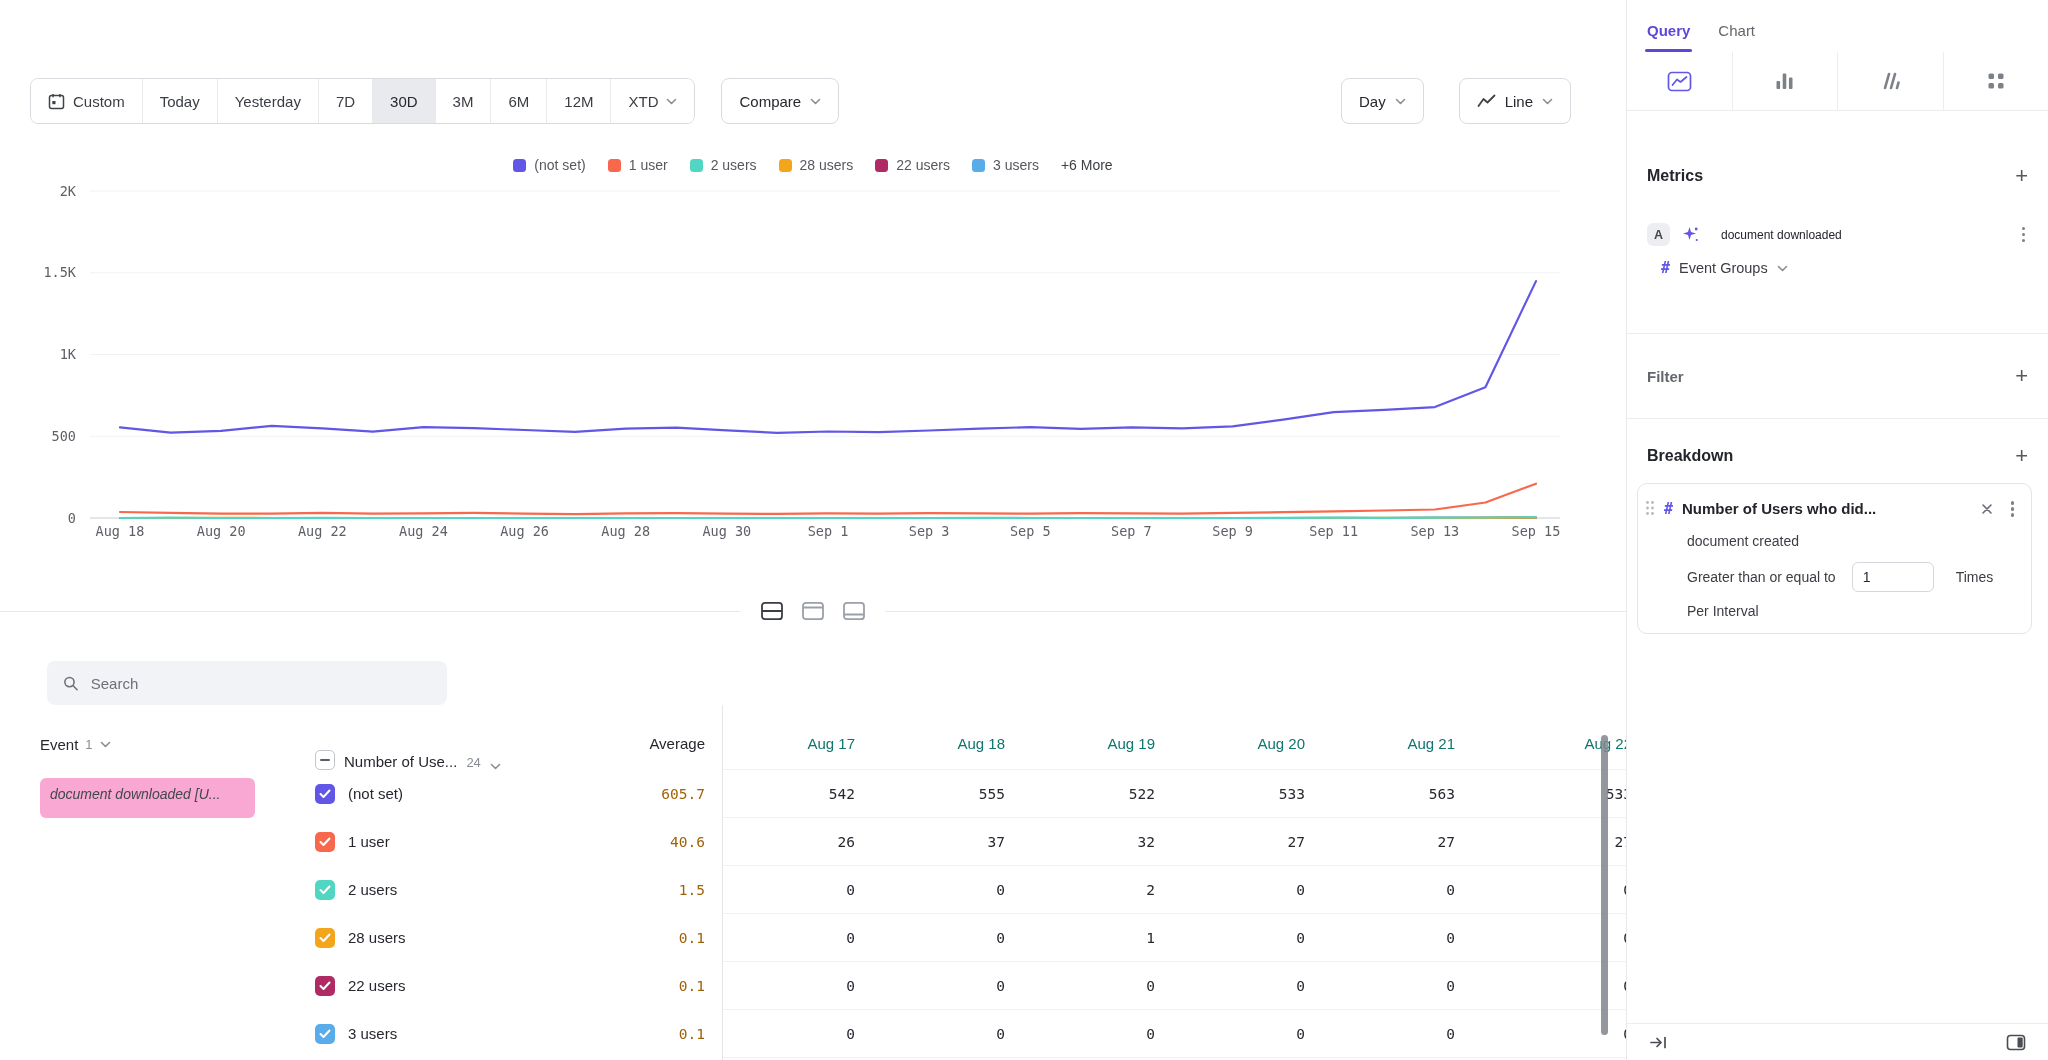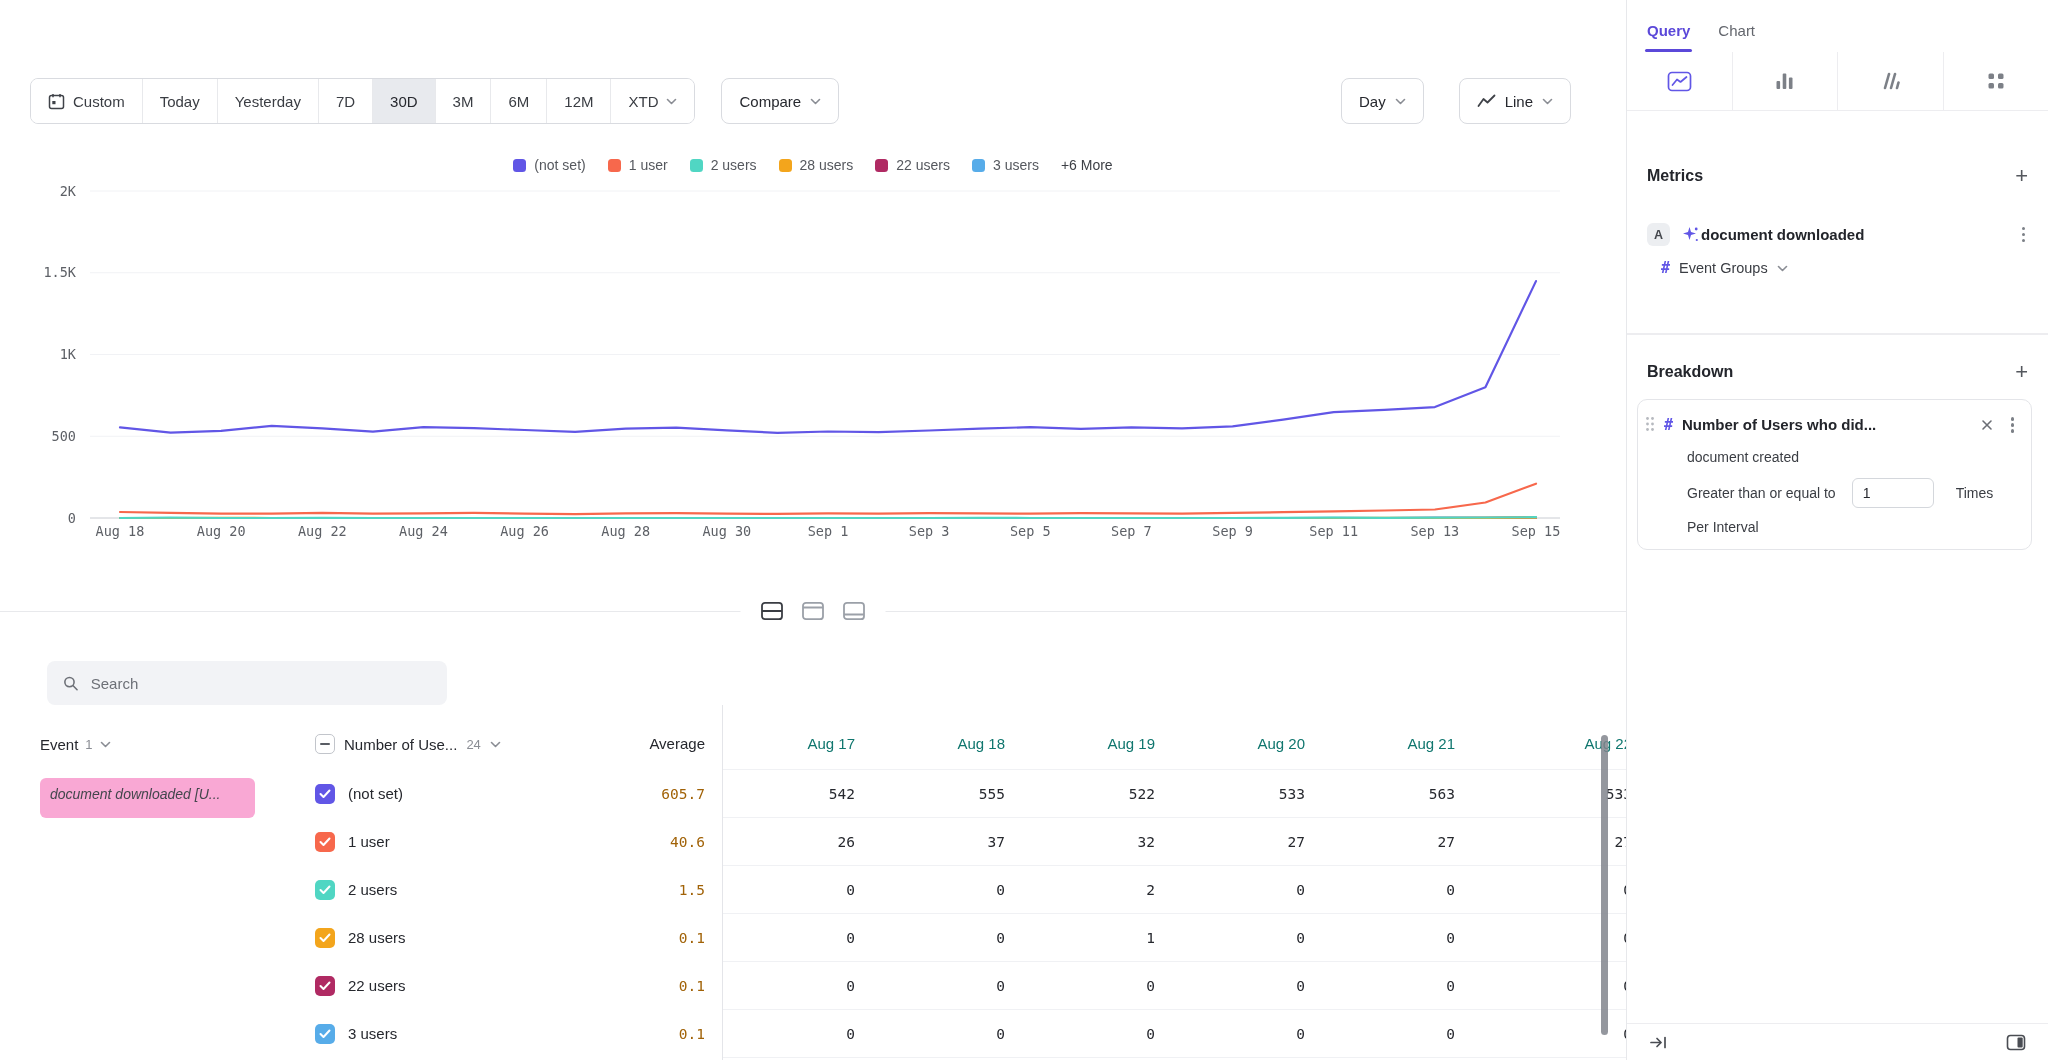--- a/index.html
+++ b/index.html
@@ -47,21 +47,21 @@
     display:flex; align-items:center; gap:12px; padding:0 16px; }
   .search-box input { border:none; background:transparent; outline:none; font-size:15px; color:#26282e; width:100%; font-family:inherit; }
   .search-box input::placeholder { color:#6d7077; }
 
   
   .table-area { position:absolute; top:718px; left:0; width:1626px; }
   .thead { position:relative; height:52px; }
   .trow { position:relative; height:48px; }
   .thead::after, .trow::after { content:''; position:absolute; left:722px; right:0; bottom:0; border-bottom:1px solid #f0f1f4; }
   .h-event { position:absolute; left:40px; top:0; height:52px; display:flex; align-items:center; gap:7px; font-size:15px; color:#26282e; cursor:pointer; }
-  .h-series { position:absolute; left:315px; top:0; height:52px; display:flex; align-items:center; gap:9px; font-size:15px; color:#26282e; cursor:pointer; }
+  .h-series { position:absolute; left:315px; top:0; height:52px; display:flex; align-items:flex-end; gap:9px; font-size:15px; color:#26282e; cursor:pointer; }
   .count { font-size:13px; color:#8a8d94; }
   .chk-all { width:20px; height:20px; border:1.5px solid #c2c5cb; border-radius:5px; background:#fff;
     display:flex; align-items:center; justify-content:center; flex:none; cursor:pointer; }
   .chk-all i { width:10px; height:2px; background:#595d64; border-radius:1px; display:block; }
   .h-avg, .avg { position:absolute; left:555px; width:150px; text-align:right; }
   .h-avg { line-height:52px; font-size:15px; color:#26282e; }
   .avg { line-height:48px; font-size:14.5px; color:#a16207; }
   .date-col { position:absolute; width:150px; text-align:right; }
   .thead .date-col { line-height:52px; font-size:15px; color:#0f766e; }
   .trow .date-col { line-height:48px; font-size:14.5px; color:#26282e; }
@@ -89,21 +89,21 @@
   .seg.active { background:#fff; border:1px solid #e4e5e9; box-shadow:0 1px 2px rgba(20,22,26,.08); color:#23252b; font-weight:700; }
   .section-head { display:flex; align-items:center; justify-content:space-between; padding:0 20px; }
   .sh-metrics { margin-top:54px; }
   .sec-title { font-size:16px; font-weight:700; color:#23252b; }
   .sec-title.soft { font-size:15px; color:#63666d; }
   .plus { color:#55585e; cursor:pointer; line-height:1; }
   .plus::before { content:'+'; font-size:22px; font-weight:400; }
   .metric-item { display:flex; align-items:center; padding:0 20px; margin-top:36px; }
   .badge { width:23px; height:23px; background:#eceef1; border-radius:6px; display:flex; align-items:center;
     justify-content:center; font-size:12.5px; font-weight:700; color:#43464c; flex:none; }
-  .metric-name { margin-left:2px; font-weight:700; font-size:15px; color:#23252b; }
+  .metric-name { margin-left:22px; font-weight:400; font-size:12px; color:#23252b; }
   .sparkle { margin-left:12px; display:flex; flex:none; }
   .kebab { margin-left:auto; display:flex; flex-direction:column; gap:2.5px; cursor:pointer; padding:3px; }
   .kebab i { width:3.5px; height:3.5px; border-radius:50%; background:#7c8087; display:block; }
   .agg-row { display:flex; align-items:center; gap:9px; padding:0 20px 0 34px; margin-top:13px;
     color:#3a3d43; font-size:14.5px; cursor:pointer; }
   .hash { color:#6156e6; font-weight:700; font-size:15px; font-family:"DejaVu Sans Mono", monospace; }
   .divider { border-top:1px solid #ededf0; }
   .dv1 { margin-top:56px; }
   .filter-row { height:84px; align-items:center; display:flex; justify-content:space-between; padding:0 20px; }
   .sh-breakdown { padding-top:26px; }
@@ -452,20 +452,24 @@
   <div class="agg-row">
     <span class="hash">#</span>
     <span>Event Groups</span>
     <svg class="chev" width="11" height="7" viewBox="0 0 11 7">
         <path d="M1.5 1.5 L5.5 5.5 L9.5 1.5" fill="none" stroke="currentColor" stroke-width="1.6" stroke-linecap="round" stroke-linejoin="round"></path>
       </svg>
   </div>
 
   <div class="divider dv1"></div>
 
+  <div class="filter-row">
+    <span class="sec-title soft">Filter</span>
+    <span class="plus"></span>
+  </div>
 
   <div class="divider"></div>
 
   <div class="section-head sh-breakdown">
     <span class="sec-title">Breakdown</span>
     <span class="plus"></span>
   </div>
 
   <div class="bd-card">
     <span class="drag">

